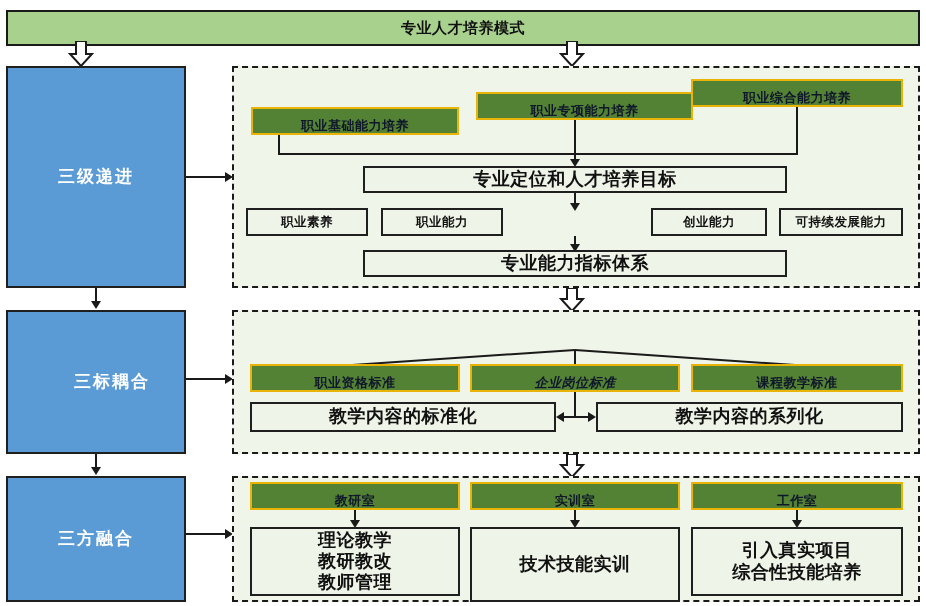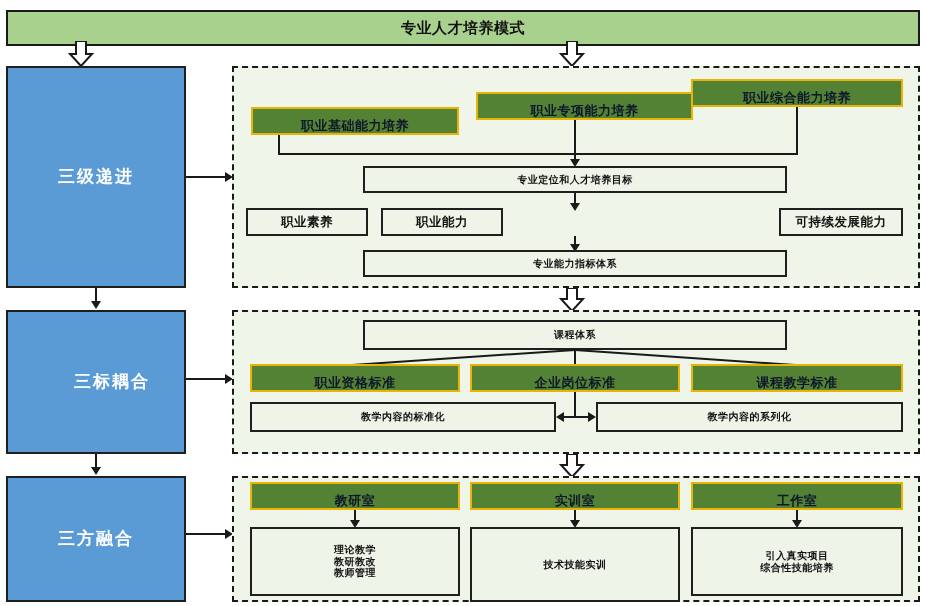--- a/index.html
+++ b/index.html
@@ -56,21 +56,21 @@
     border: 2px solid #eab308;
     color: #0f172a;
     font-size: 13px;
     align-items: flex-end;
   }
   
   .pale {
     background: #eef4e7;
     border: 2px solid #1f1f1f;
     color: #111111;
-    font-size: 10px;
+    font-size: 18px;
     font-weight: bold;
   }
   .pale.small { font-size: 12.5px; }
   .multi { flex-direction: column; }
   .multi span { display: block; }
 
   
   .ln {
     position: absolute;
     background: #1a1a1a;
@@ -166,51 +166,51 @@
 
   <div class="ln lnv" style="left:574px; top:193px; height:11px;"></div>
   <div class="ah-down" style="left:570px; top:203px;"></div>
 
   <div class="box pale small" style="left:246px; top:208px; width:122px; height:28px;">
     <span>职业素养</span>
   </div>
   <div class="box pale small" style="left:381px; top:208px; width:122px; height:28px;">
     <span>职业能力</span>
   </div>
+  <div class="box pale small" style="left:651px; top:208px; width:116px; height:28px;">
+    <span>创业能力</span>
+  </div>
   <div class="box pale small" style="left:779px; top:208px; width:124px; height:28px;">
     <span>可持续发展能力</span>
   </div>
 
   <div class="ln lnv" style="left:574px; top:236px; height:9px;"></div>
   <div class="ah-down" style="left:570px; top:244px;"></div>
 
   <div class="box pale" style="left:363px; top:250px; width:424px; height:27px;">
     <span>专业能力指标体系</span>
   </div>
 
   <svg class="blockarrow" style="left:559px; top:288px;" width="26" height="24" viewBox="0 0 26 24">
     <polygon points="8,0 18,0 18,11 24,11 13,23 2,11 8,11" fill="#ffffff" stroke="#1a1a1a" stroke-width="2"></polygon>
   </svg>
 
   <div class="group" style="left:232px; top:310px; width:688px; height:144px;"></div>
 
-  <div class="box pale" style="left:363px; top:320px; width:424px; height:30px;">
-    <span>课程体系</span>
-  </div>
 
   <svg class="diag" style="left:232px; top:310px;" width="688" height="90" viewBox="0 0 688 90">
     <line x1="343" y1="40" x2="120" y2="55" stroke="#1a1a1a" stroke-width="2"></line>
     <line x1="343" y1="40" x2="563" y2="55" stroke="#1a1a1a" stroke-width="2"></line>
     <line x1="343" y1="40" x2="343" y2="55" stroke="#1a1a1a" stroke-width="2"></line>
   </svg>
 
   <div class="box green" style="left:250px; top:364px; width:210px; height:28px;">
     <span>职业资格标准</span>
   </div>
-  <div class="box green" style="left:470px; top:364px; width:210px; height:28px;">
+  <div class="box green" style="left:470px; top:364px; width:210px; height:28px;font-style:italic;">
     <span>企业岗位标准</span>
   </div>
   <div class="box green" style="left:691px; top:364px; width:212px; height:28px;">
     <span>课程教学标准</span>
   </div>
 
   <div class="ln lnv" style="left:574px; top:392px; height:25px;"></div>
 
   <div class="box pale" style="left:250px; top:402px; width:306px; height:30px;">
     <span>教学内容的标准化</span>

